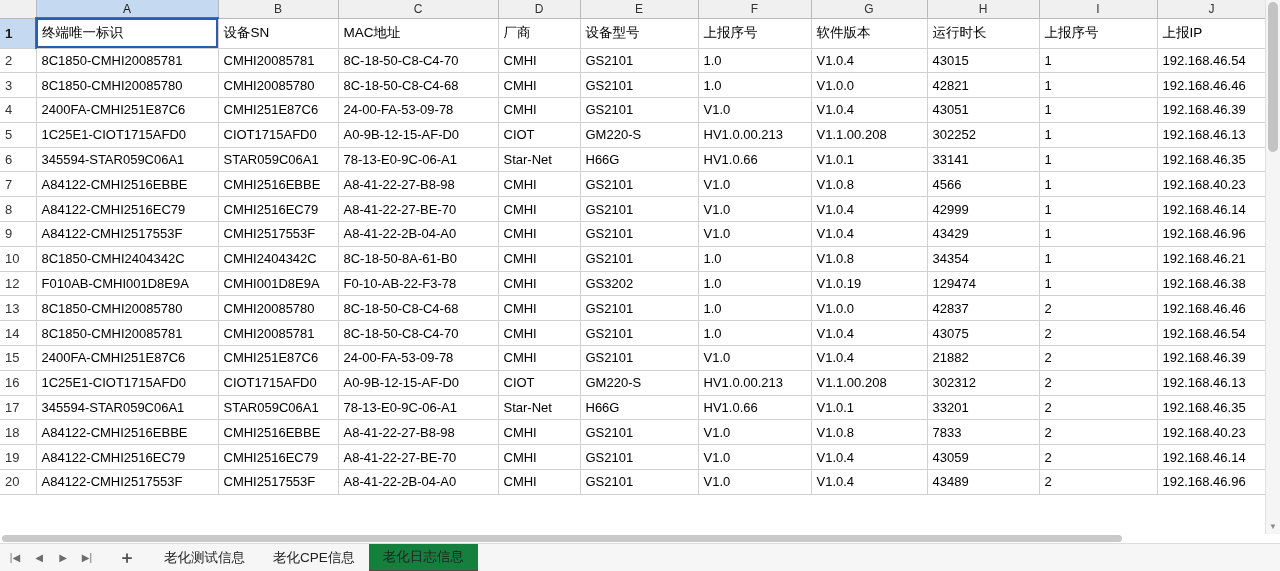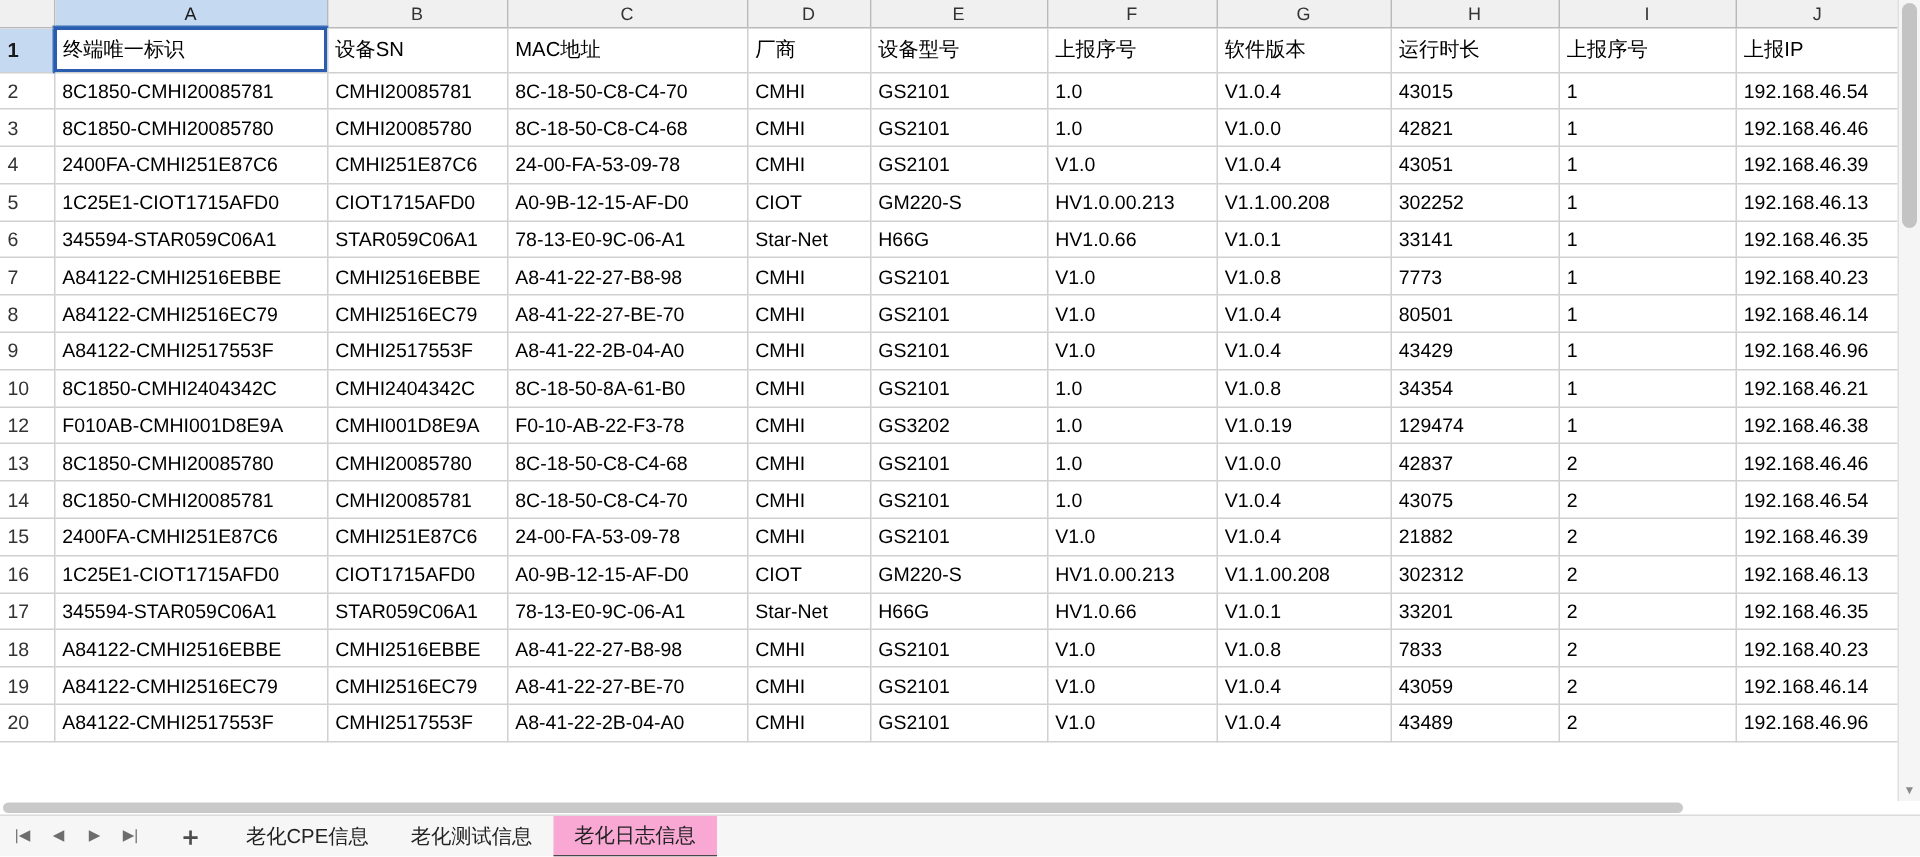--- a/index.html
+++ b/index.html
@@ -195,21 +195,21 @@
   .tab {
     padding: 0 14px;
     display: flex;
     align-items: center;
     font-size: 13.5px;
     color: #222222;
     height: 28px;
     box-sizing: border-box;
   }
   .tab.active {
-    background: #f9a8d4;
+    background: #15803d;
     border-bottom: 2px solid #4a4a4a;
     font-weight: normal;
   }
 </style>
 </head>
 <body>
 
 <div id="app">
 
   <div class="grid-wrap">
@@ -321,34 +321,34 @@
           </tr>
           <tr class="datarow">
             <td class="rowhead">7</td>
             <td>A84122-CMHI2516EBBE</td>
             <td>CMHI2516EBBE</td>
             <td>A8-41-22-27-B8-98</td>
             <td>CMHI</td>
             <td>GS2101</td>
             <td>V1.0</td>
             <td>V1.0.8</td>
-            <td>7773</td>
+            <td>4566</td>
             <td>1</td>
             <td>192.168.40.23</td>
           </tr>
           <tr class="datarow">
             <td class="rowhead">8</td>
             <td>A84122-CMHI2516EC79</td>
             <td>CMHI2516EC79</td>
             <td>A8-41-22-27-BE-70</td>
             <td>CMHI</td>
             <td>GS2101</td>
             <td>V1.0</td>
             <td>V1.0.4</td>
-            <td>80501</td>
+            <td>42999</td>
             <td>1</td>
             <td>192.168.46.14</td>
           </tr>
           <tr class="datarow">
             <td class="rowhead">9</td>
             <td>A84122-CMHI2517553F</td>
             <td>CMHI2517553F</td>
             <td>A8-41-22-2B-04-A0</td>
             <td>CMHI</td>
             <td>GS2101</td>
@@ -504,19 +504,19 @@
 
   <div class="sheetbar">
     <div class="nav-btns">
       <div class="nb">|◀</div>
       <div class="nb">◀</div>
       <div class="nb">▶</div>
       <div class="nb">▶|</div>
     </div>
     <div class="add-sheet">＋</div>
     <div class="tabs" id="tab-container">
+        <div class="tab">老化测试信息</div>
         <div class="tab">老化CPE信息</div>
-        <div class="tab">老化测试信息</div>
         <div class="tab active">老化日志信息</div>
       </div>
   </div>
 
 </div>
 
 </body></html>

